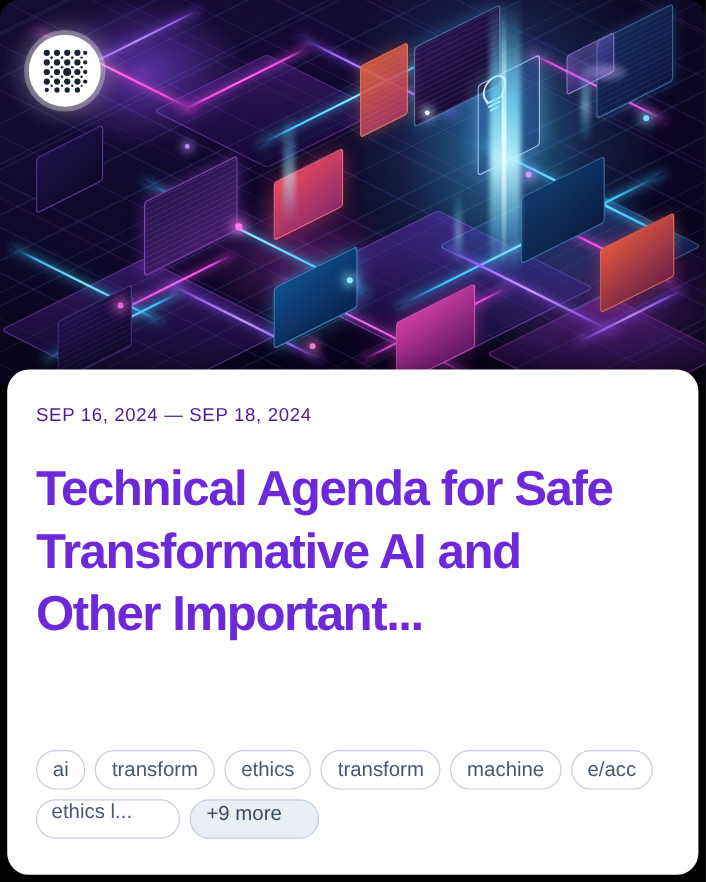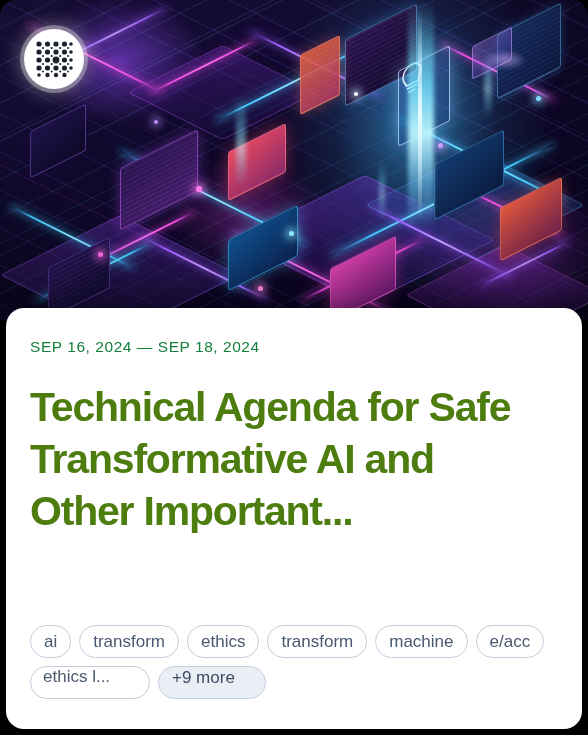--- a/index.html
+++ b/index.html
@@ -126,32 +126,32 @@
     width: 576px; height: 421px;
     background: #ffffff;
     border-radius: 18px;
     box-shadow: 0 -2px 18px rgba(0,0,0,0.22);
     padding: 30px 24px 0 24px;
   }
 
   #event-dates {
     font-size: 15.5px;
     letter-spacing: 0.55px;
-    color: #15803d;
+    color: #4c1d95;
     font-weight: 400;
     white-space: nowrap;
   }
 
   #event-title {
     margin-top: 25px;
     font-size: 41px;
     line-height: 52px;
     font-weight: 700;
     letter-spacing: -1.2px;
-    color: #4d7c0f;
+    color: #6d28d9;
     max-width: 505px;
   }
 
   
   #tag-list {
     position: absolute;
     left: 24px;
     top: 317px;
     width: 530px;
     display: flex;

